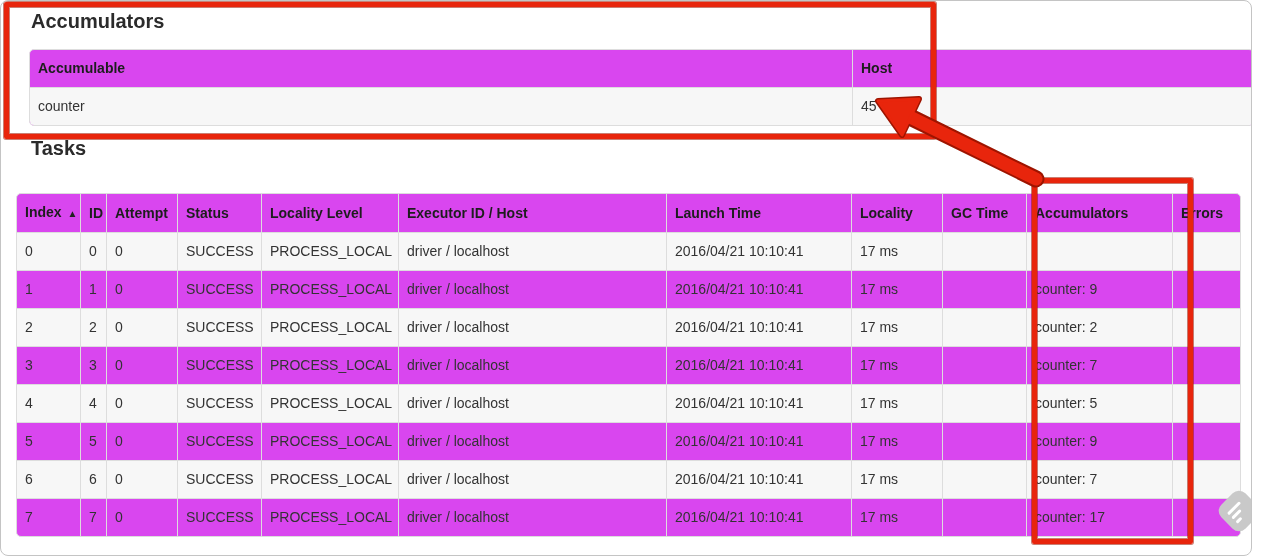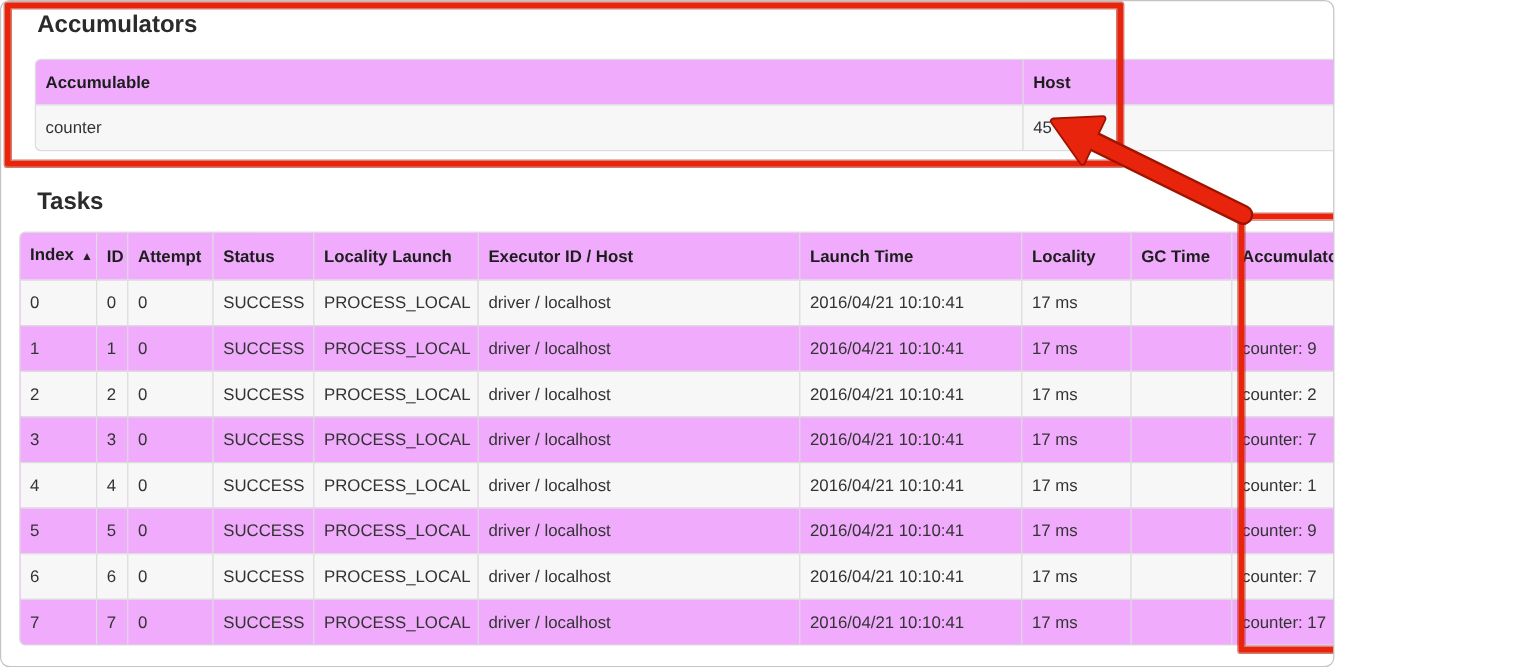--- a/index.html
+++ b/index.html
@@ -5,48 +5,48 @@
   :root{
     --red: #e8250c;
     --red-dark: #9e1400;
     --border: #dddddd;
     --stripe: #f7f7f7;
     --text: #333333;
   }
   html,body{margin:0;padding:0;background:#ffffff;}
   .frame{
     position:relative;
-    width:1112px;height:556px;
+    width:1252px;height:556px;
     box-sizing:border-box;
     background:#ffffff;
     border:1px solid #c4c4c4;
     border-radius:8px;
     overflow:hidden;
     font-family:"Liberation Sans","DejaVu Sans",sans-serif;
     color:var(--text);
   }
   .section-heading{
     position:absolute;
     margin:0;
     font-size:20px;
     font-weight:bold;
     color:#2b2b2b;
     line-height:28px;
     white-space:nowrap;
   }
   #acc-heading{left:30px;top:6px;}
-  #tasks-heading{left:30px;top:153px;text-align:right;}
+  #tasks-heading{left:30px;top:133px;text-align:right;}
   .tablewrap{
     position:absolute;
     box-sizing:border-box;
     width:1225px;
     border:1px solid var(--border);
     border-radius:5px;
     overflow:hidden;
-    background:#f0abfc;
+    background:#d946ef;
   }
   #acc-tablewrap{left:28px;top:48px;}
   #tasks-tablewrap{left:15px;top:192px;}
   table{
     border-collapse:separate;
     border-spacing:0;
     table-layout:fixed;
     width:100%;
     font-size:14px;
   }
@@ -141,21 +141,21 @@
           <col style="width:84px">
         <col style="width:146px">
           <col style="width:68px">
       </colgroup>
       <thead>
           <tr>
             <th>Index<span class="sort">▲</span></th>
             <th>ID</th>
             <th>Attempt</th>
             <th>Status</th>
-            <th>Locality Launch</th>
+            <th>Locality Level</th>
             <th>Executor ID / Host</th>
             <th>Launch Time</th>
             <th>Locality</th>
             <th>GC Time</th>
             <th>Accumulators</th>
             <th>Errors</th>
           </tr>
         </thead>
       <tbody>
           <tr>
@@ -213,21 +213,21 @@
           <tr>
             <td>4</td>
             <td>4</td>
             <td>0</td>
             <td>SUCCESS</td>
             <td>PROCESS_LOCAL</td>
             <td>driver / localhost</td>
             <td>2016/04/21 10:10:41</td>
             <td>17 ms</td>
             <td></td>
-            <td>counter: 1</td>
+            <td>counter: 5</td>
             <td></td>
           </tr>
           <tr>
             <td>5</td>
             <td>5</td>
             <td>0</td>
             <td>SUCCESS</td>
             <td>PROCESS_LOCAL</td>
             <td>driver / localhost</td>
             <td>2016/04/21 10:10:41</td>

